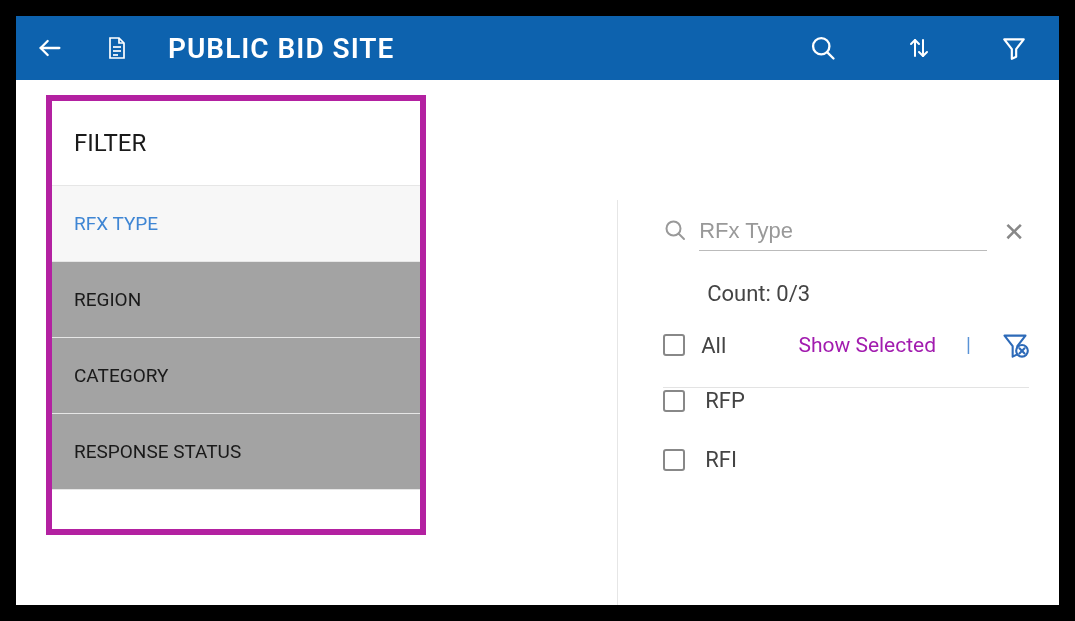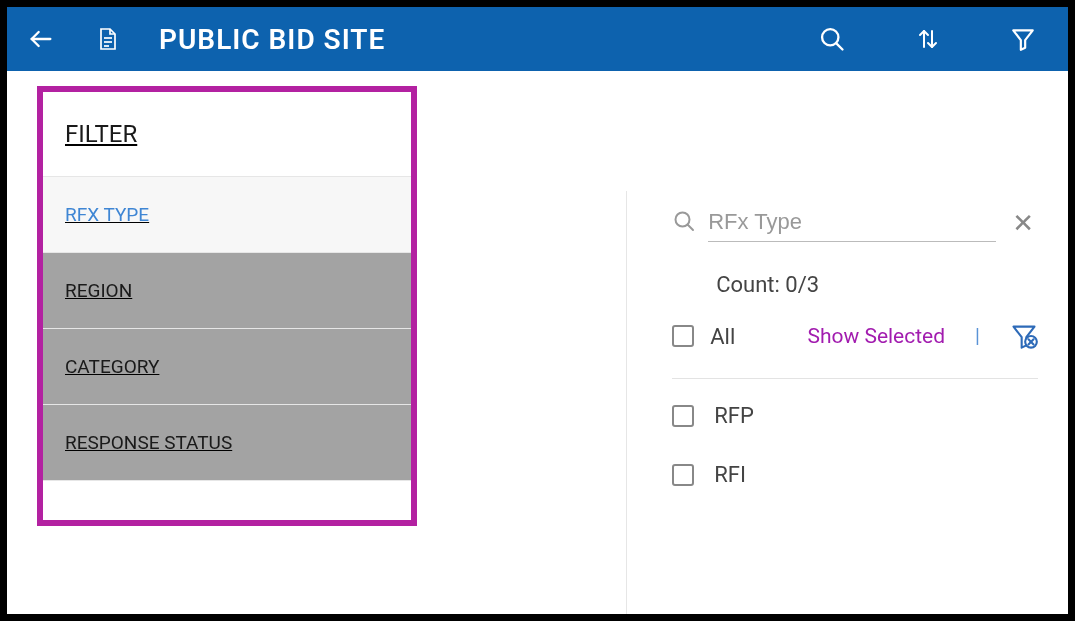--- a/index.html
+++ b/index.html
@@ -5,21 +5,21 @@
     * { box-sizing: border-box; margin: 0; padding: 0; }
     body {
       font-family: -apple-system, BlinkMacSystemFont, "Segoe UI", Roboto, sans-serif;
       background: #000;
       width: 1075px;
       height: 621px;
       overflow: hidden;
     }
     .outer-frame {
       background: #000;
-      padding: 7px;
+      padding: 16px;
       width: 1075px;
       height: 621px;
     }
     .app-frame {
       background: #fff;
       width: 100%;
       height: 100%;
       display: flex;
       flex-direction: column;
       overflow: hidden;
@@ -48,21 +48,20 @@
       overflow: hidden;
     }
     .sidebar {
       width: 380px;
       border: 6px solid #b321a1;
       margin: 15px 15px 0 30px;
       background: #fff;
       display: flex;
       flex-direction: column;
       height: 440px;
-      text-decoration: underline;
     }
     .filter-header {
       padding: 28px 22px;
       font-size: 24px;
       font-weight: 400;
       color: #1a1a1a;
       border-bottom: 1px solid #e6e6e6;
     }
     .filter-item {
       padding: 26px 22px;
@@ -129,21 +128,21 @@
     }
     .all-label { font-size: 22px; color: #444; }
     .show-selected {
       margin-left: auto;
       color: #a21caf;
       font-size: 21px;
       cursor: pointer;
     }
     .pipe { color: #5a93d6; margin: 0 14px; font-size: 20px; }
     .clear-filter-ico { color: #3a79c2; cursor: pointer; display: flex; align-items: center; }
-    .option-list { margin-top: 24px; display: flex; flex-direction: column; gap: 34px; }
+    .option-list { display: flex; flex-direction: column; gap: 34px; }
     .option-row { display: flex; align-items: center; gap: 20px; }
     .option-label { font-size: 22px; color: #444; }
   </style>
 </head>
 <body>
 
 <div class="outer-frame">
   <div class="app-frame">
 
     <div class="header">

